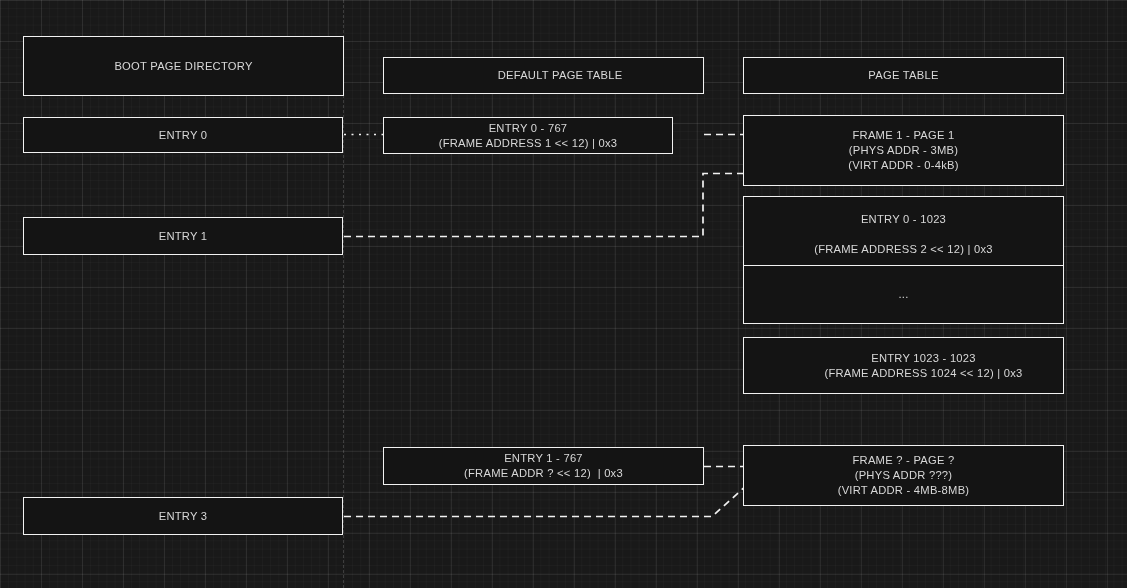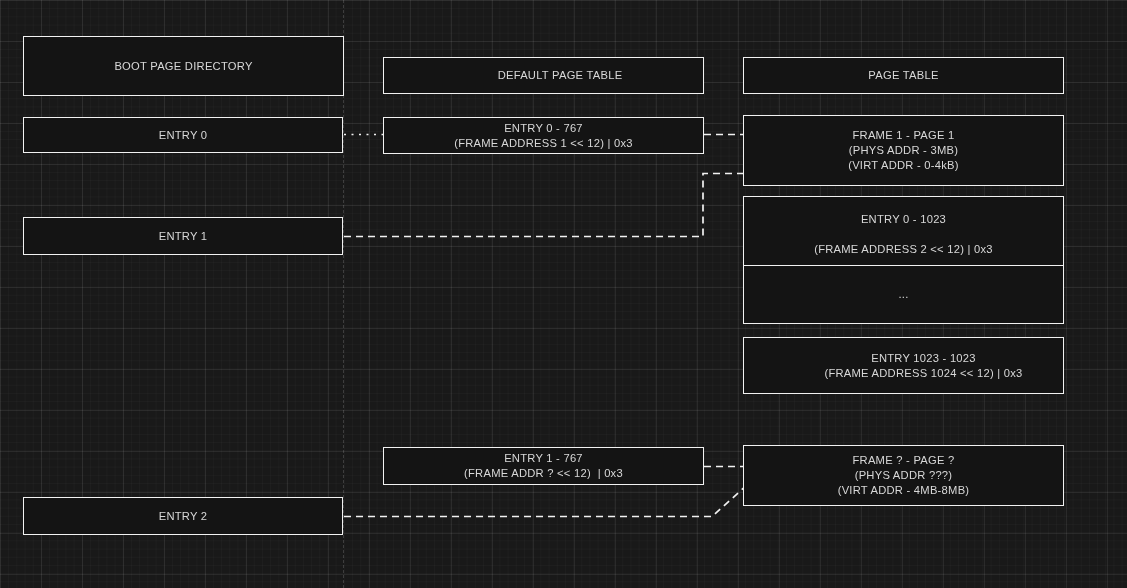--- a/index.html
+++ b/index.html
@@ -92,28 +92,28 @@
 
   <div class="node" style="left:23px;top:117px;width:320px;height:36px;">
     <span class="ln">ENTRY 0</span>
   </div>
 
   <div class="node" style="left:23px;top:217px;width:320px;height:38px;">
     <span class="ln">ENTRY 1</span>
   </div>
 
   <div class="node" style="left:23px;top:497px;width:320px;height:38px;">
-    <span class="ln">ENTRY 2</span>
+    <span class="ln">ENTRY 3</span>
   </div>
 
   <div class="node" style="left:383px;top:57px;width:321px;height:37px;padding-left:33px;">
     <span class="ln">DEFAULT PAGE TABLE</span>
   </div>
 
-  <div class="node" style="left:383px;top:117px;width:321px;height:37px;">
+  <div class="node" style="left:383px;top:117px;width:290px;height:37px;">
     <span class="ln">ENTRY 0 - 767</span>
     <span class="ln">(FRAME ADDRESS 1 &lt;&lt; 12) | 0x3</span>
   </div>
 
   <div class="node" style="left:383px;top:447px;width:321px;height:38px;">
     <span class="ln">ENTRY 1 - 767</span>
     <span class="ln">(FRAME ADDR ? &lt;&lt; 12)  | 0x3</span>
   </div>
 
   <div class="node" style="left:743px;top:57px;width:321px;height:37px;">

